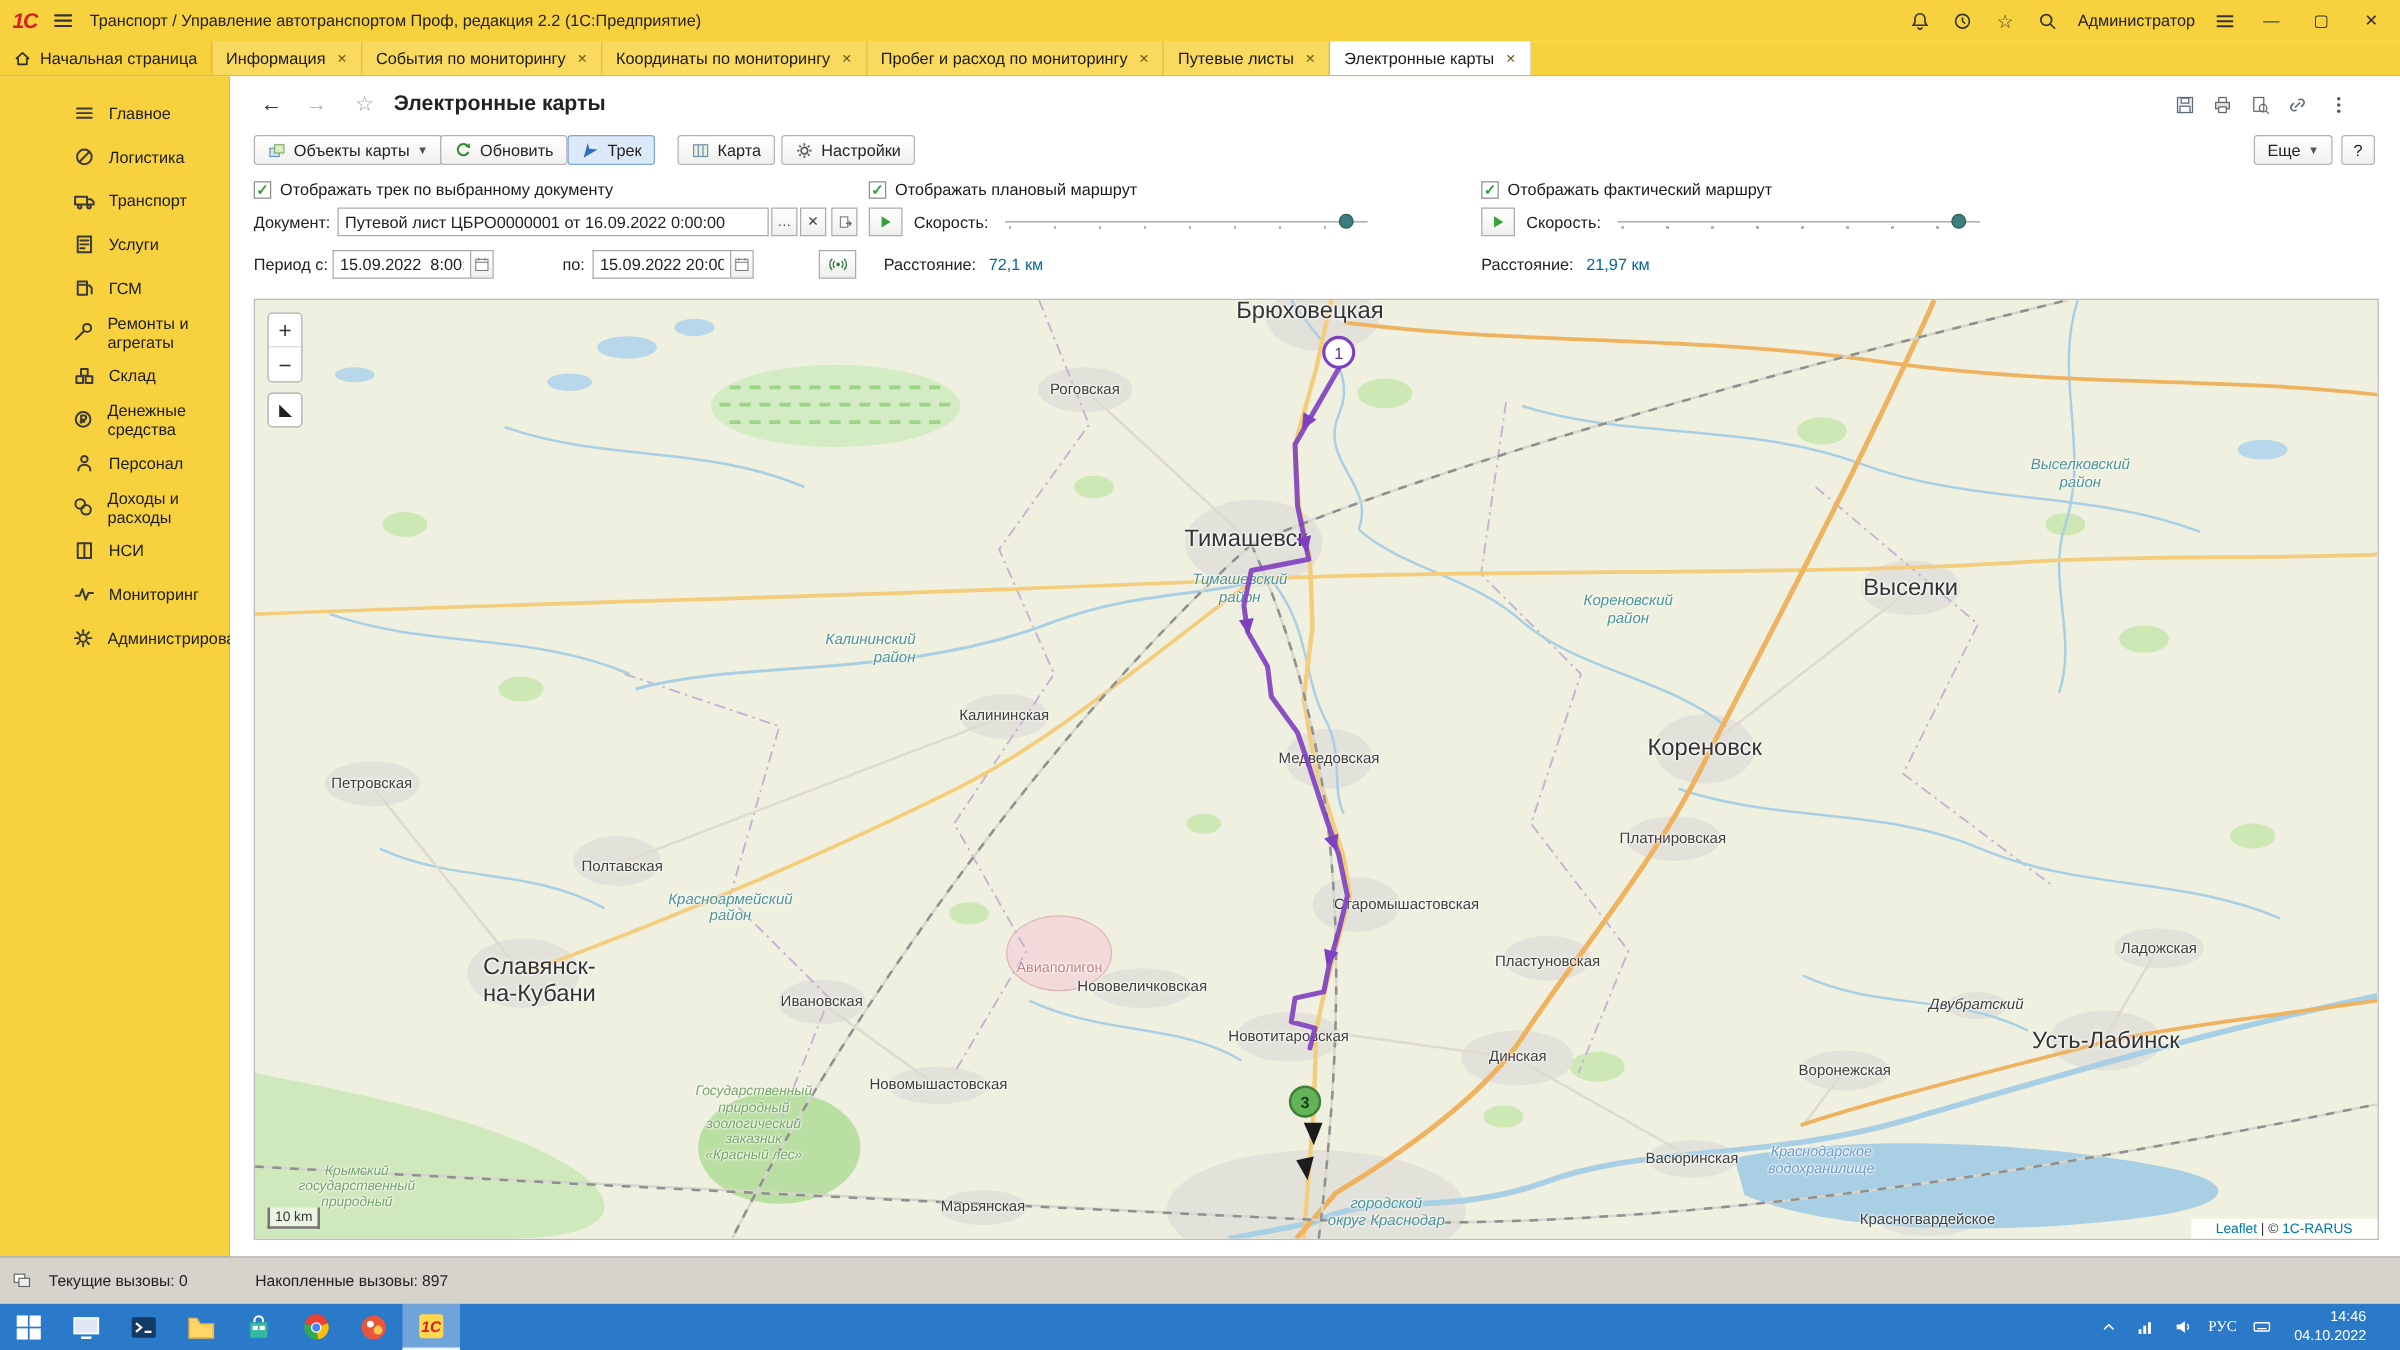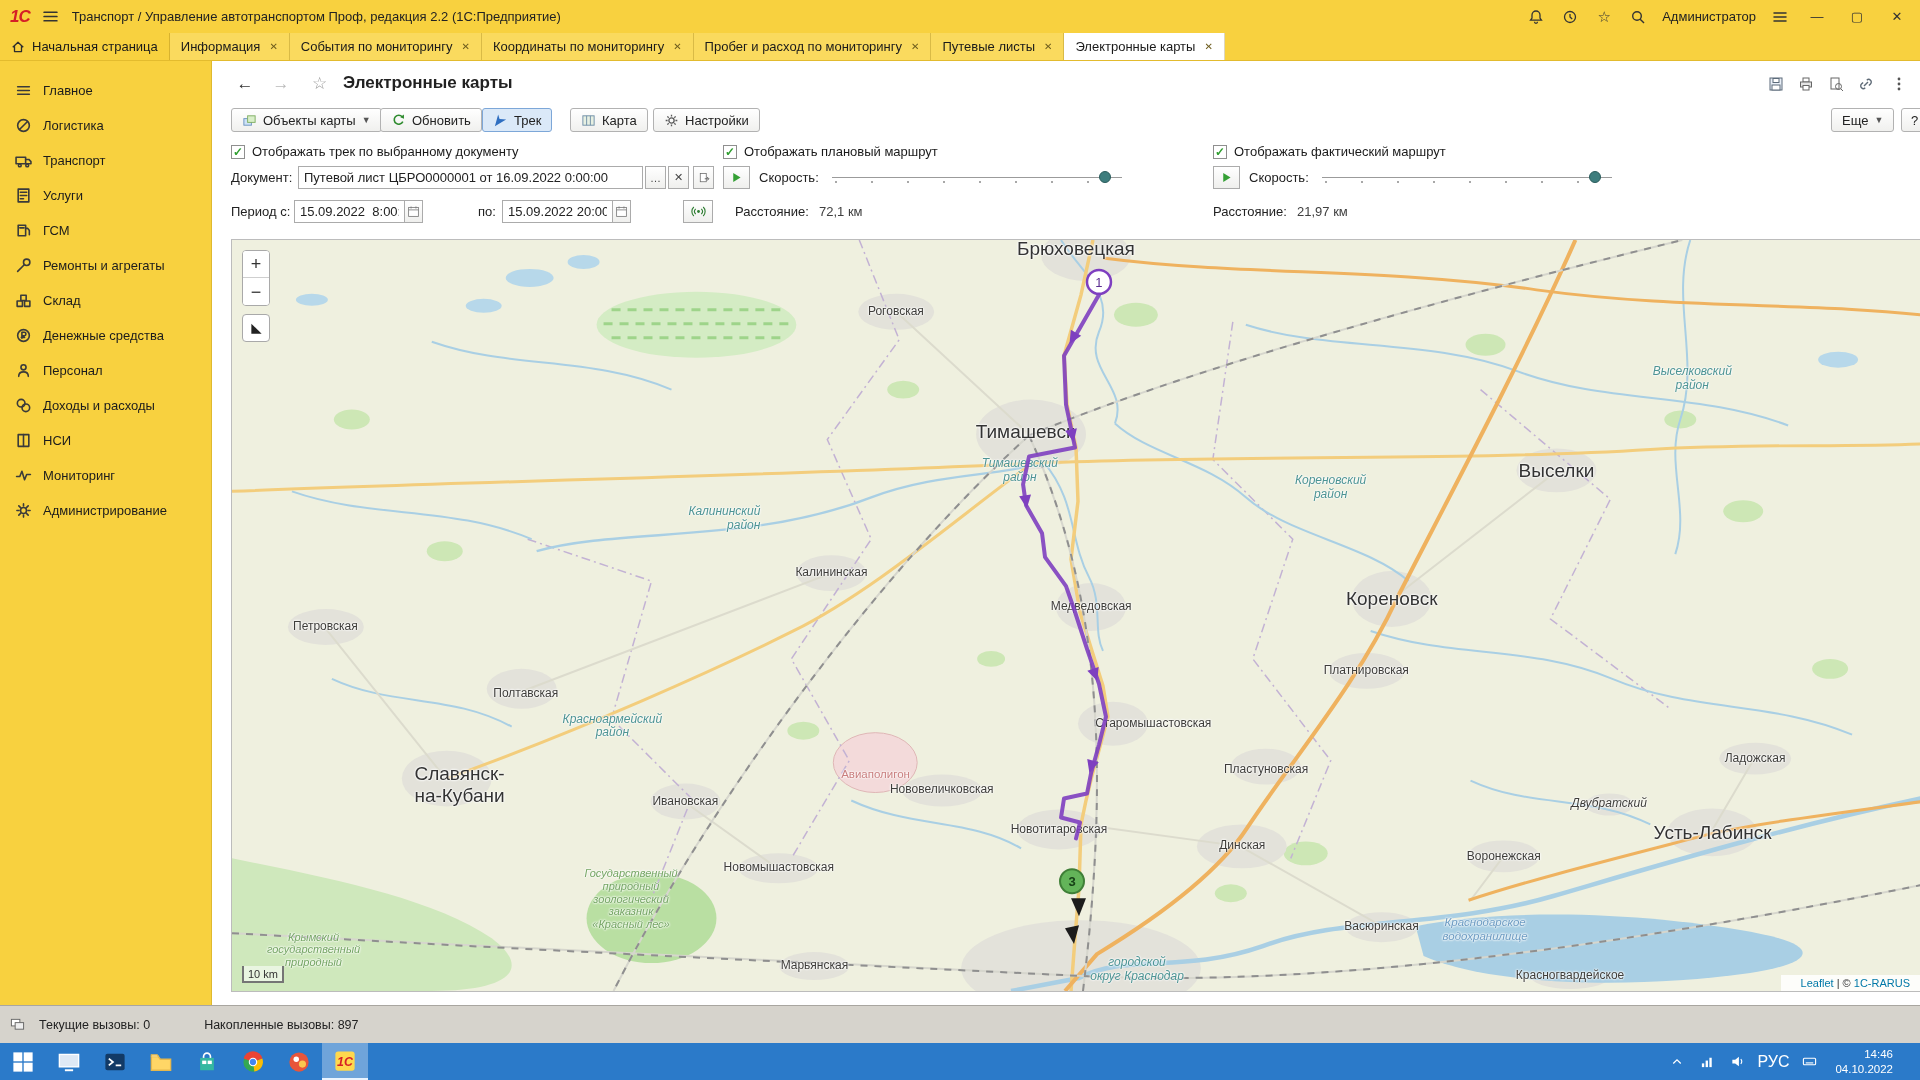--- a/index.html
+++ b/index.html
@@ -23,21 +23,21 @@
   
   .tabbar{height:28px;background:var(--accent);display:flex;align-items:stretch;flex:0 0 auto;border-bottom:1px solid #e3bb2e;}
   .tab{display:flex;align-items:center;gap:7px;padding:0 11px;font-size:13px;border-right:1px solid rgba(120,90,0,.25);cursor:pointer;background:#fada5e;white-space:nowrap;}
   .tab.home{background:var(--accent);}
   .tab.active{background:#ffffff;}
   .tab-x{font-size:10px;color:#6d5c1d;margin-left:2px;cursor:pointer;}
   .tab svg{width:14px;height:14px;}
 
   
   .layout{flex:1 1 auto;display:flex;min-height:0;height:954px;}
-  .sidebar{width:212px;background:var(--accent);border-right:1px solid #dfb92f;padding-top:12px;flex:0 0 auto;}
+  .sidebar{width:184px;background:var(--accent);border-right:1px solid #dfb92f;padding-top:12px;flex:0 0 auto;padding-left:44px;}
   .sb-item{height:35px;display:flex;align-items:center;gap:11px;padding:0 8px 0 14px;font-size:13px;cursor:pointer;color:#1c1c1c;}
   .sb-ico{width:18px;height:18px;display:flex;align-items:center;justify-content:center;}
   .sb-ico svg{width:17px;height:17px;stroke:#3a3a3a;fill:none;stroke-width:1.5;stroke-linecap:round;stroke-linejoin:round;}
 
   .content{flex:1 1 auto;position:relative;background:#fff;}
 
   
   .page-header{position:absolute;top:9px;left:0;right:0;height:32px;}
   .navbtn{position:absolute;top:2px;width:26px;height:24px;display:flex;align-items:center;justify-content:center;font-size:17px;cursor:pointer;color:#333;}
   .navbtn.disabled{color:#b9b9b9;cursor:default;}
@@ -49,21 +49,21 @@
   
   .toolbar{position:absolute;top:47px;left:0;right:0;height:28px;}
   .tbtn{position:absolute;height:24px;display:inline-flex;align-items:center;gap:6px;padding:0 10px;font-size:13px;color:#222;background:linear-gradient(#fff,#f0f0ee);border:1px solid #b2b2b2;border-radius:3px;cursor:pointer;}
   .tbtn svg{width:15px;height:15px;}
   .tbtn.pressed{background:#dbe9f8;border-color:#7da7d8;}
   .caret{font-size:9px;color:#555;}
 
   
   .crow{position:absolute;left:0;right:0;height:26px;}
   .flabel{position:absolute;top:4px;font-size:13px;color:#222;white-space:nowrap;}
-  .fvalue{position:absolute;top:4px;font-size:13px;color:#404040;white-space:nowrap;}
+  .fvalue{position:absolute;top:4px;font-size:13px;color:#0369a1;white-space:nowrap;}
   .chk{position:absolute;top:2px;display:flex;align-items:center;gap:7px;cursor:pointer;}
   .cbox{width:14px;height:14px;background:#fff;border:1px solid #8f8f8f;display:flex;align-items:center;justify-content:center;color:var(--check);font-size:12px;font-weight:bold;line-height:1;}
   .chk-label{font-size:13px;color:#1a1a1a;white-space:nowrap;}
   .finput{position:absolute;top:0;height:23px;border:1px solid #ababab;font-family:"Liberation Sans",sans-serif;font-size:13px;padding:0 5px;color:#222;background:#fff;}
   .sqbtn{position:absolute;top:0;width:21px;height:23px;border:1px solid #ababab;background:linear-gradient(#fff,#efefed);font-size:11px;color:#444;cursor:pointer;display:flex;align-items:center;justify-content:center;padding:0;}
   .playbtn{position:absolute;top:0;width:27px;height:23px;border:1px solid #ababab;background:linear-gradient(#fff,#efefed);cursor:pointer;display:flex;align-items:center;justify-content:center;padding:0;}
   .playbtn svg{width:13px;height:13px;}
   .igroup{position:absolute;top:0;display:flex;}
   .igroup input{height:23px;border:1px solid #ababab;border-right:none;font-family:"Liberation Sans",sans-serif;font-size:13px;padding:0 5px;width:110px;color:#222;}
   .calbtn{width:19px;height:23px;border:1px solid #ababab;background:linear-gradient(#fff,#efefed);cursor:pointer;display:flex;align-items:center;justify-content:center;padding:0;}
@@ -97,21 +97,21 @@
   .statusbar .gap{width:26px;}
 
   
   .taskbar{height:37px;background:var(--tbblue);display:flex;align-items:stretch;flex:0 0 auto;}
   .tb-app{width:46px;display:flex;align-items:center;justify-content:center;cursor:pointer;}
   .tb-app.active{background:rgba(255,255,255,.32);border-bottom:2px solid #eaf4ff;}
   .tb-app svg{width:22px;height:22px;}
   .tb-spacer{flex:1;}
   .tray{display:flex;align-items:center;gap:10px;padding-right:4px;}
   .tray-ico{width:20px;height:20px;display:flex;align-items:center;justify-content:center;cursor:pointer;}
-  .tray-lang{color:#fff;font-size:16px;cursor:pointer;}
+  .tray-lang{color:#fff;font-size:12px;cursor:pointer;font-family:Liberation Serif, serif;}
   .tray-clock{color:#fff;font-size:11.5px;text-align:right;line-height:1.3;cursor:pointer;padding:0 6px;}
   .desk-strip{width:7px;border-left:1px solid rgba(255,255,255,.45);cursor:pointer;}
 </style>
 </head>
 <body>
 
 <div class="screen">
 
   <div class="titlebar">
     <span class="logo">1С</span>

